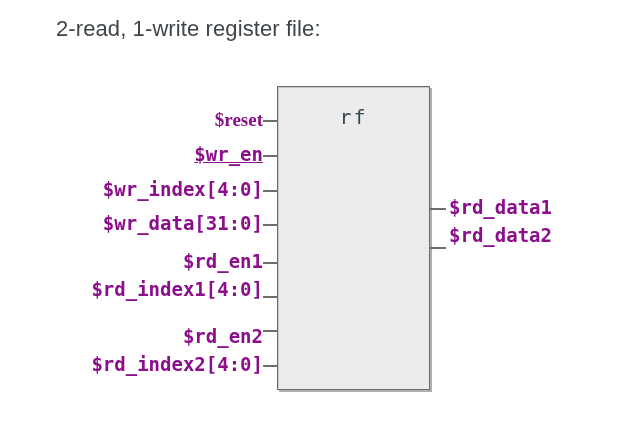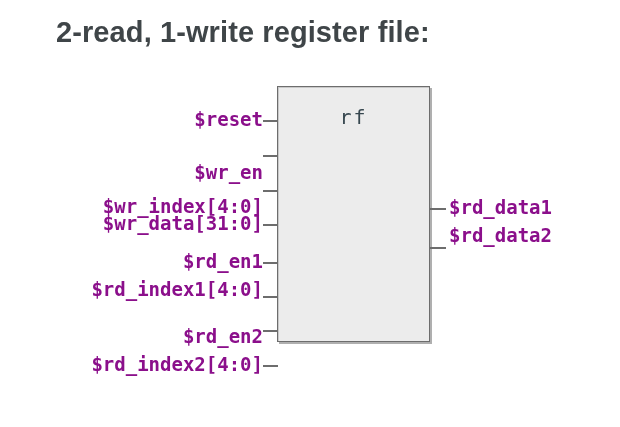--- a/index.html
+++ b/index.html
@@ -15,34 +15,34 @@
     overflow: hidden;
     font-family: "Liberation Sans", sans-serif;
   }
 
   
   #diagram-title {
     position: absolute;
     left: 56px;
     top: 16px;
     font-family: "Liberation Sans", sans-serif;
-    font-size: 29px;
-    font-weight: 700;
+    font-size: 22px;
+    font-weight: 400;
     color: #3f4548;
     white-space: nowrap;
     letter-spacing: 0.1px;
   }
 
   
   #module-box {
     position: absolute;
     left: 277px;
     top: 86px;
     width: 153px;
-    height: 256px;
+    height: 304px;
     background: #ececec;
     border: 1px solid #6d6d6d;
     box-sizing: border-box;
     box-shadow: 2px 2px 0 0 rgba(110,110,110,0.55);
   }
   #module-box-inner-highlight {
     position: absolute;
     left: 0; top: 0; right: 0; bottom: 0;
     border-top: 1px solid #c9c9c9;
     border-left: 1px solid #c9c9c9;
@@ -96,25 +96,25 @@
 
   <div id="diagram-title">2-read, 1-write register file:</div>
 
   <div id="module-box">
     <div id="module-box-inner-highlight"></div>
     <div id="module-name">rf</div>
   </div>
 
   <div id="input-ports">
       <div class="port-stub input" style="top: 120px;"></div>
-      <div class="port-label input" style="top: 110px;">$reset</div>
+      <div class="port-label input" style="top: 110px; font-family: Liberation Serif, serif;">$reset</div>
       <div class="port-stub input" style="top: 155px;"></div>
-      <div class="port-label input" style="top: 163px;">$wr_en</div>
+      <div class="port-label input" style="top: 145px; text-decoration: underline;">$wr_en</div>
       <div class="port-stub input" style="top: 190px;"></div>
-      <div class="port-label input" style="top: 180px; margin-top: 17px;">$wr_index[4:0]</div>
+      <div class="port-label input" style="top: 180px;">$wr_index[4:0]</div>
       <div class="port-stub input" style="top: 224px;"></div>
       <div class="port-label input" style="top: 214px;">$wr_data[31:0]</div>
       <div class="port-stub input" style="top: 262px;"></div>
       <div class="port-label input" style="top: 252px; margin-left: 34px;">$rd_en1</div>
       <div class="port-stub input" style="top: 296px;"></div>
       <div class="port-label input" style="top: 280px;">$rd_index1[4:0]</div>
       <div class="port-stub input" style="top: 330px;"></div>
       <div class="port-label input" style="top: 320px; margin-top: 7px;">$rd_en2</div>
       <div class="port-stub input" style="top: 365px;"></div>
       <div class="port-label input" style="top: 355px; margin-left: 21px;">$rd_index2[4:0]</div>

